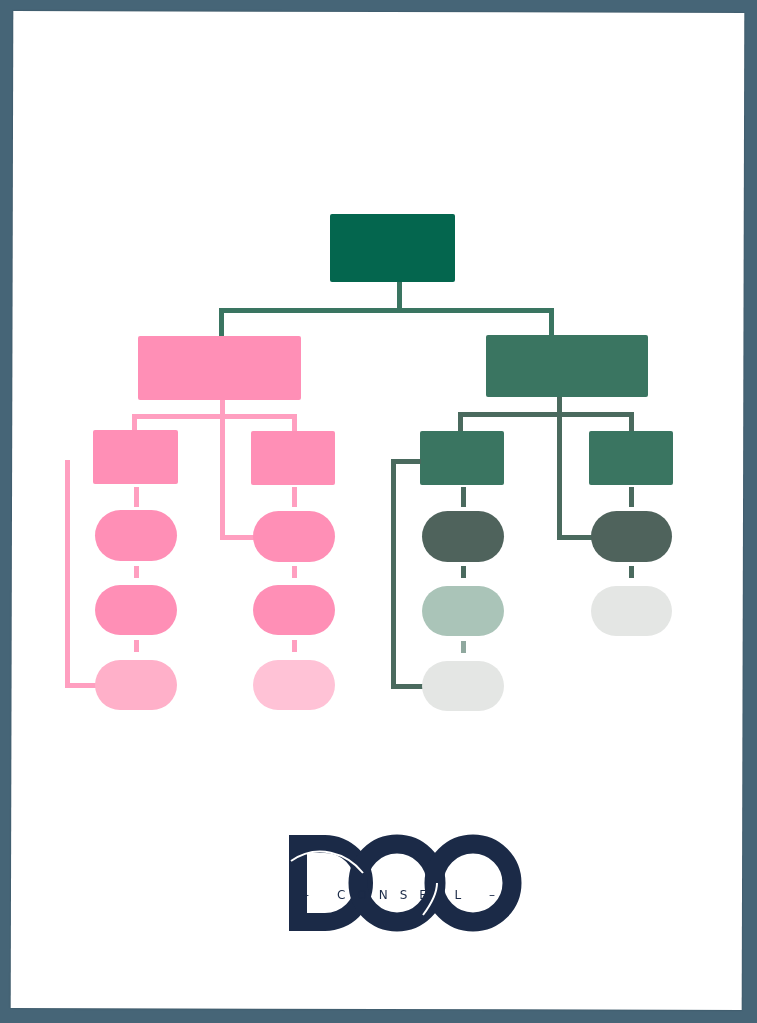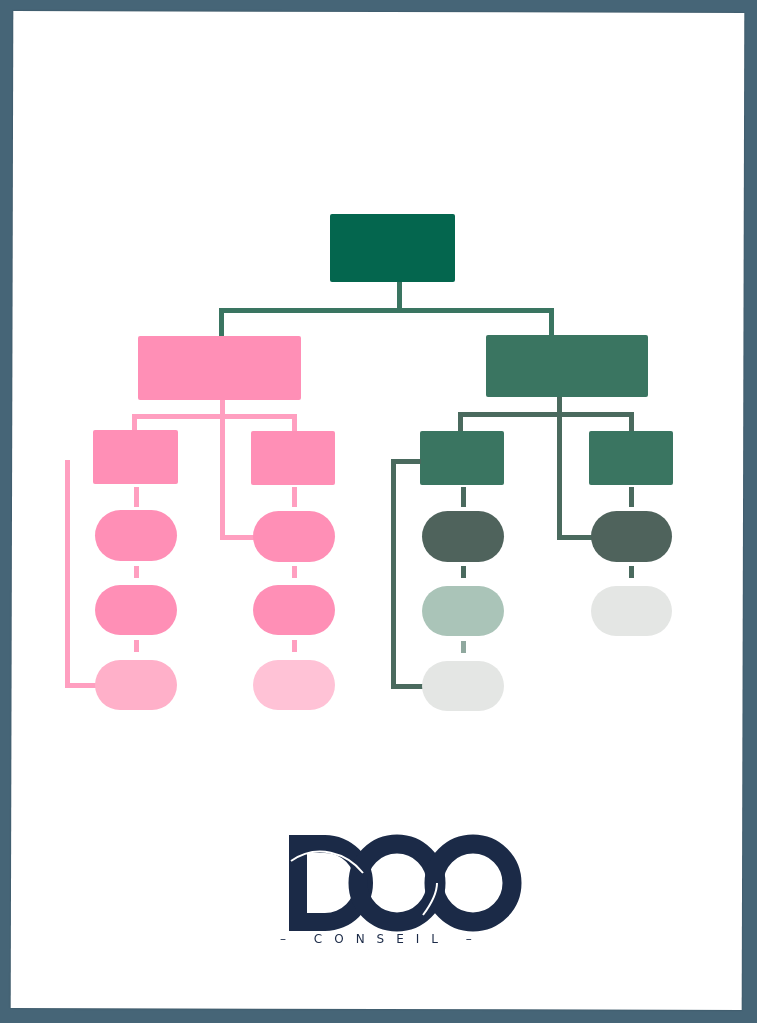--- a/index.html
+++ b/index.html
@@ -3,21 +3,21 @@
 <meta charset="utf-8">
 <style>
   html, body { margin:0; padding:0; }
   body { width:757px; height:1023px; background:#466577; position:relative; overflow:hidden; font-family:"DejaVu Sans", sans-serif; }
   .page { position:absolute; left:12px; top:12px; width:731px; height:997px; background:#ffffff; box-shadow: 0 0 2px rgba(0,0,0,0.25); transform: rotate(0.15deg); }
   .abs { position:absolute; }
   .box { position:absolute; border-radius:2px; }
   .pill { position:absolute; border-radius:26px; }
   .ln { position:absolute; }
   .logo { position:absolute; left:287px; top:833px; width:236px; height:100px; }
-  .tag { position:absolute; left:280px; top:932px; width:250px; font-family:"DejaVu Sans", sans-serif; font-size:12px; letter-spacing:12px; color:#1b2a47; }
+  .tag { position:absolute; left:280px; top:888px; width:250px; text-align:center; font-family:"DejaVu Sans", sans-serif; font-size:12px; letter-spacing:12px; color:#1b2a47; }
 </style>
 </head>
 <body>
 
 <div class="abs" style="left:0;top:0;width:757px;height:1023px;"></div>
 <div class="page"></div>
 
 <div class="box" style="left:330px;top:214px;width:125px;height:68px;background:#04664e;"></div>
 <div class="ln" style="left:397px;top:282px;width:5px;height:30px;background:#3a7561;"></div>
 <div class="ln" style="left:219px;top:308px;width:335px;height:5px;background:#3a7561;"></div>

